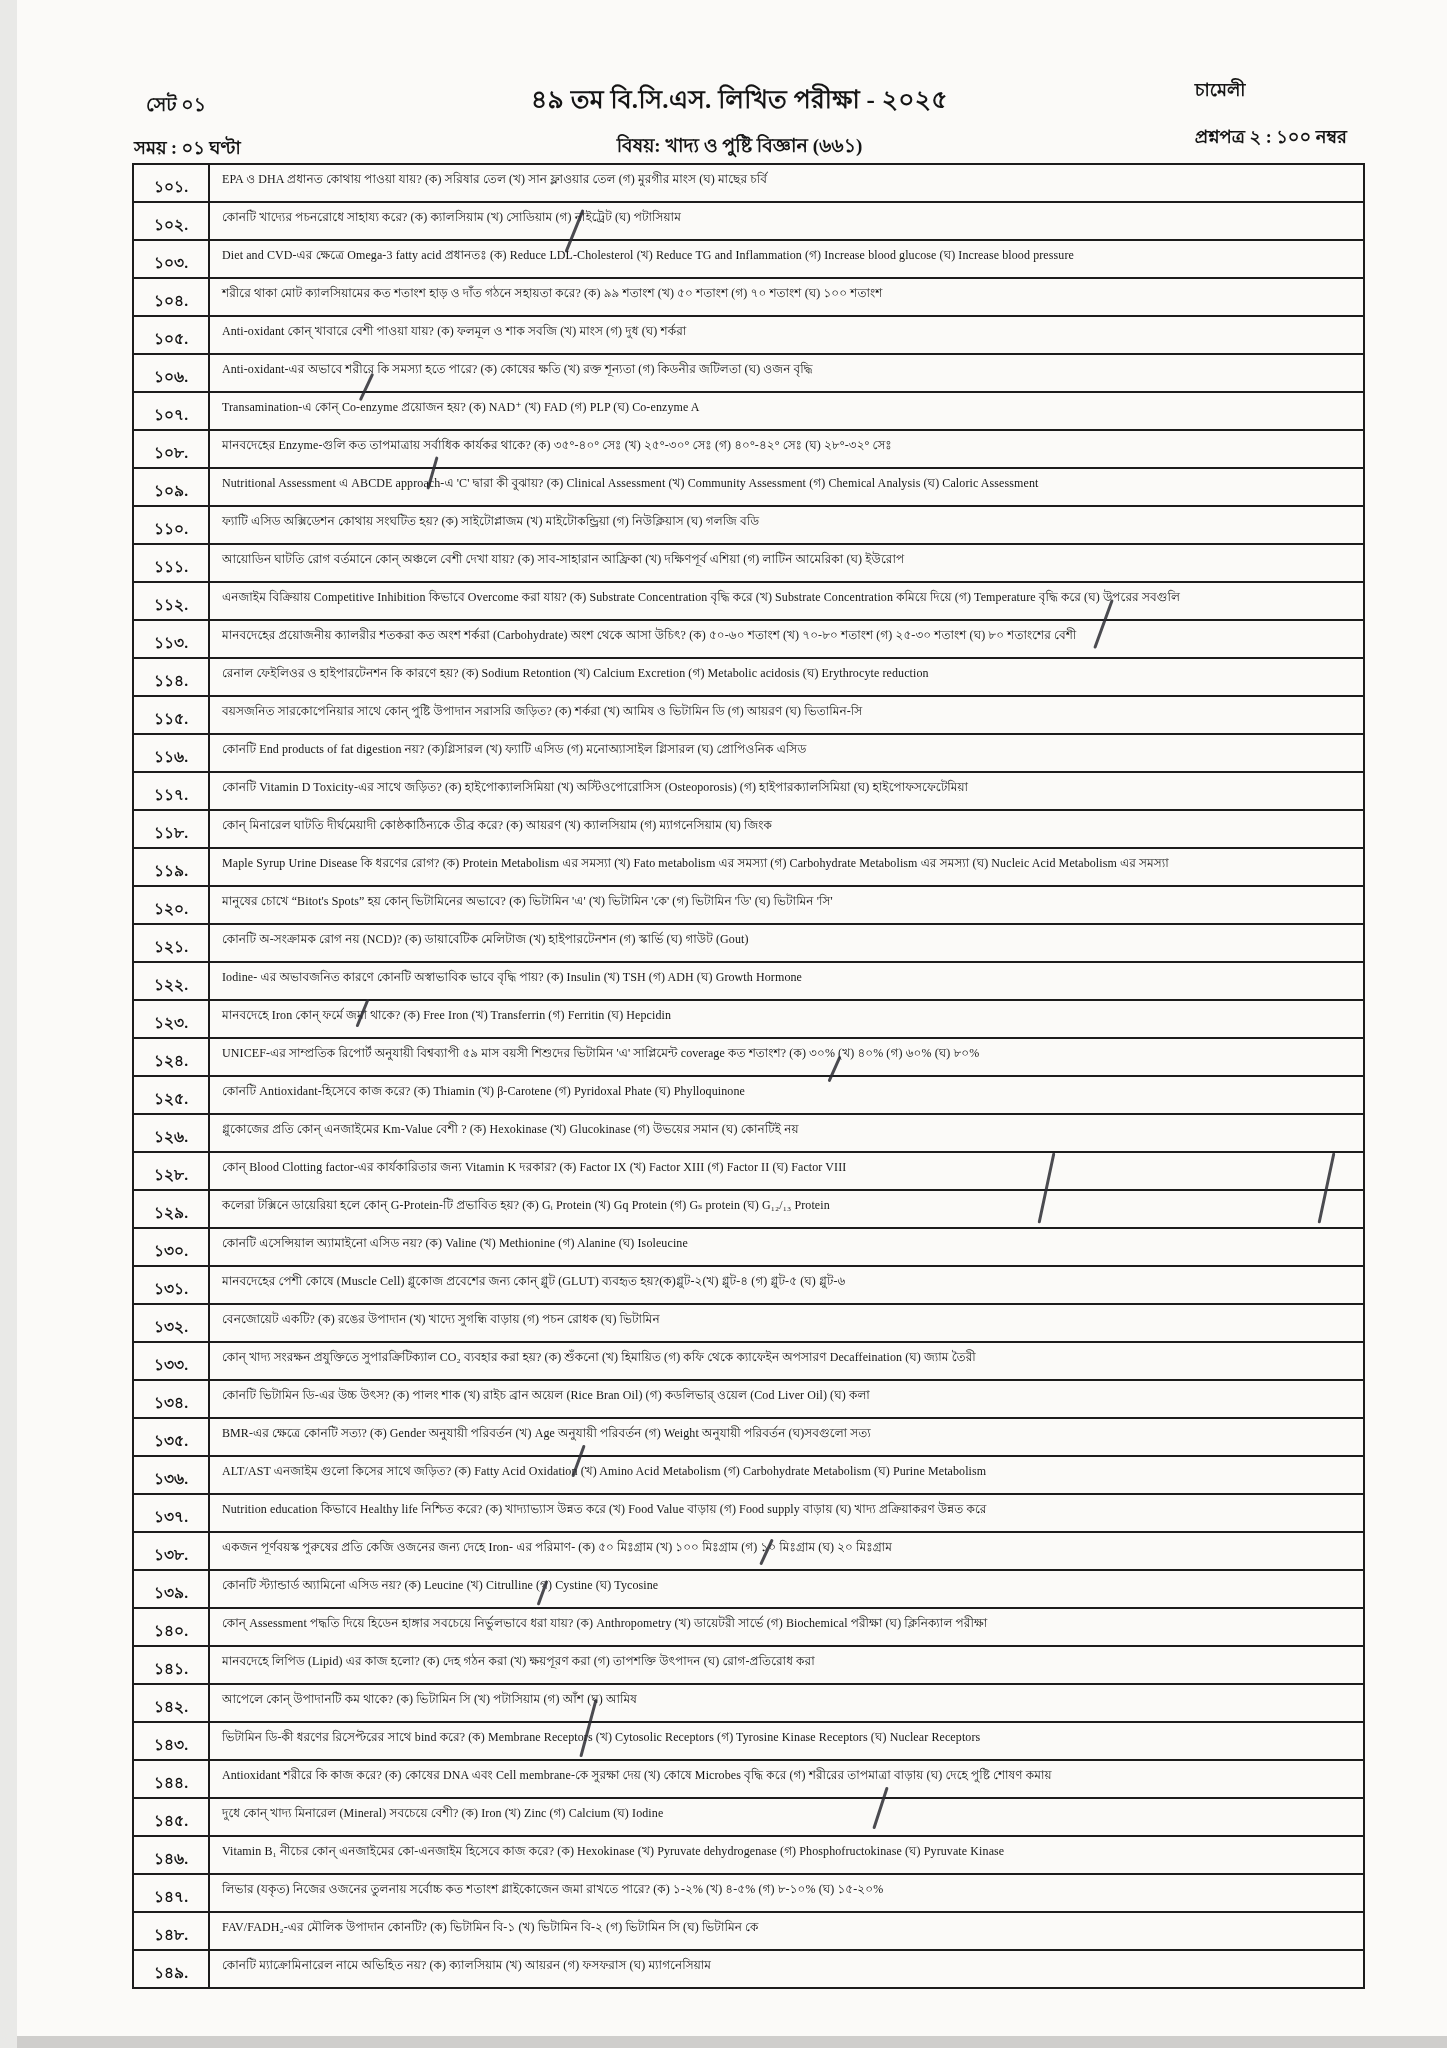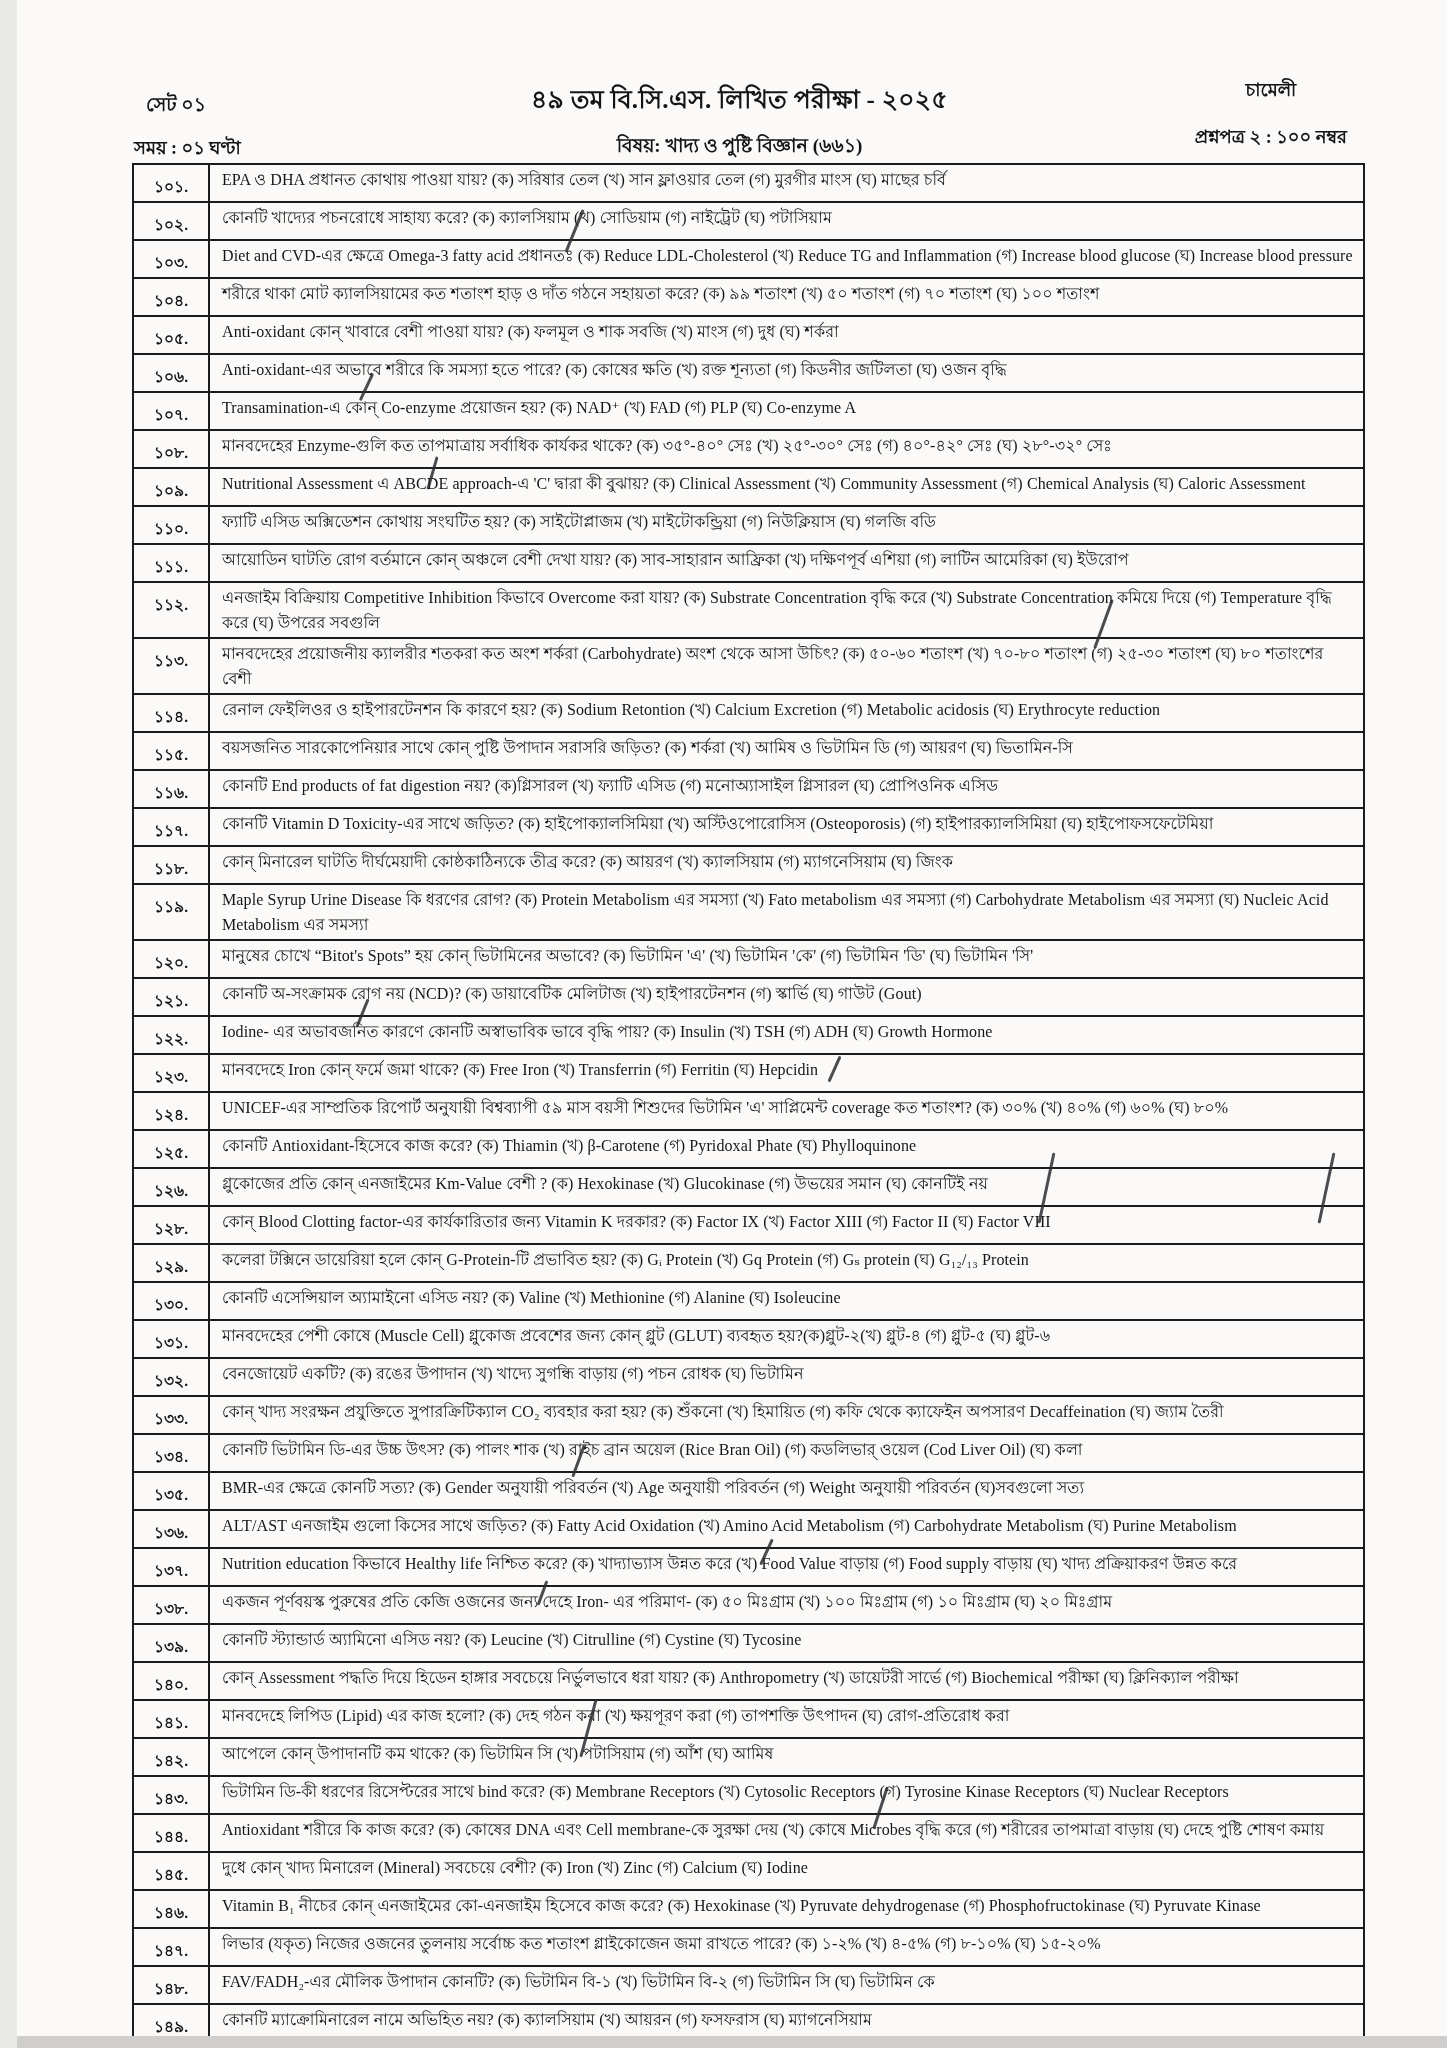--- a/index.html
+++ b/index.html
@@ -21,21 +21,21 @@
     position: absolute; left: 0; right: 0; bottom: 0; height: 12px;
     background: #cfcecc;
   }
   
   .hdr { position: absolute; left: 115px; right: 100px; top: 72px; }
   .hdr-left { position: absolute; left: 14px; top: 18px; font-size: 19px; font-weight: bold; }
   .hdr-left .time { margin-top: 12px; font-size: 18px; margin-left: -12px; }
   .hdr-center { position: absolute; left: 0; right: 0; top: 8px; text-align: center; }
   .exam-title { font-size: 25px; font-weight: bold; letter-spacing: .3px; }
   .subject-line { font-size: 19px; font-weight: bold; margin-top: 8px; }
-  .hdr-right { position: absolute; right: 0; top: 4px; text-align: center; font-size: 18px; font-weight: bold; }
+  .hdr-right { position: absolute; right: 0; top: 4px; text-align: left; font-size: 18px; font-weight: bold; }
   .hdr-right .paper { margin-top: 16px; font-weight: bold; }
   .note-line {
     position: absolute; left: 0; right: 0; top: 132px;
     text-align: center; font-size: 15.5px; font-weight: bold;
   }
   
   .qtable {
     position: absolute; left: 115px; top: 163px; width: 1233px;
     border: 2px solid #1c1c1c;
     background: #fbfaf8;
@@ -48,21 +48,21 @@
   .num {
     flex: 0 0 76px;
     border-right: 2px solid #1c1c1c;
     text-align: center;
     font-size: 15.5px; font-weight: bold;
     padding-top: 10px;
   }
   .qtext {
     flex: 1 1 auto;
     padding: 2px 10px 2px 12px;
-    font-size: 16px; font-weight: 500;
+    font-size: 12px; font-weight: 500;
     line-height: 25px;
     letter-spacing: .1px;
   }
   
   .pen {
     position: absolute; width: 3px; border-radius: 2px;
     background: #2b2b33; opacity: .85; pointer-events: none;
   }
 </style>
 </head>

